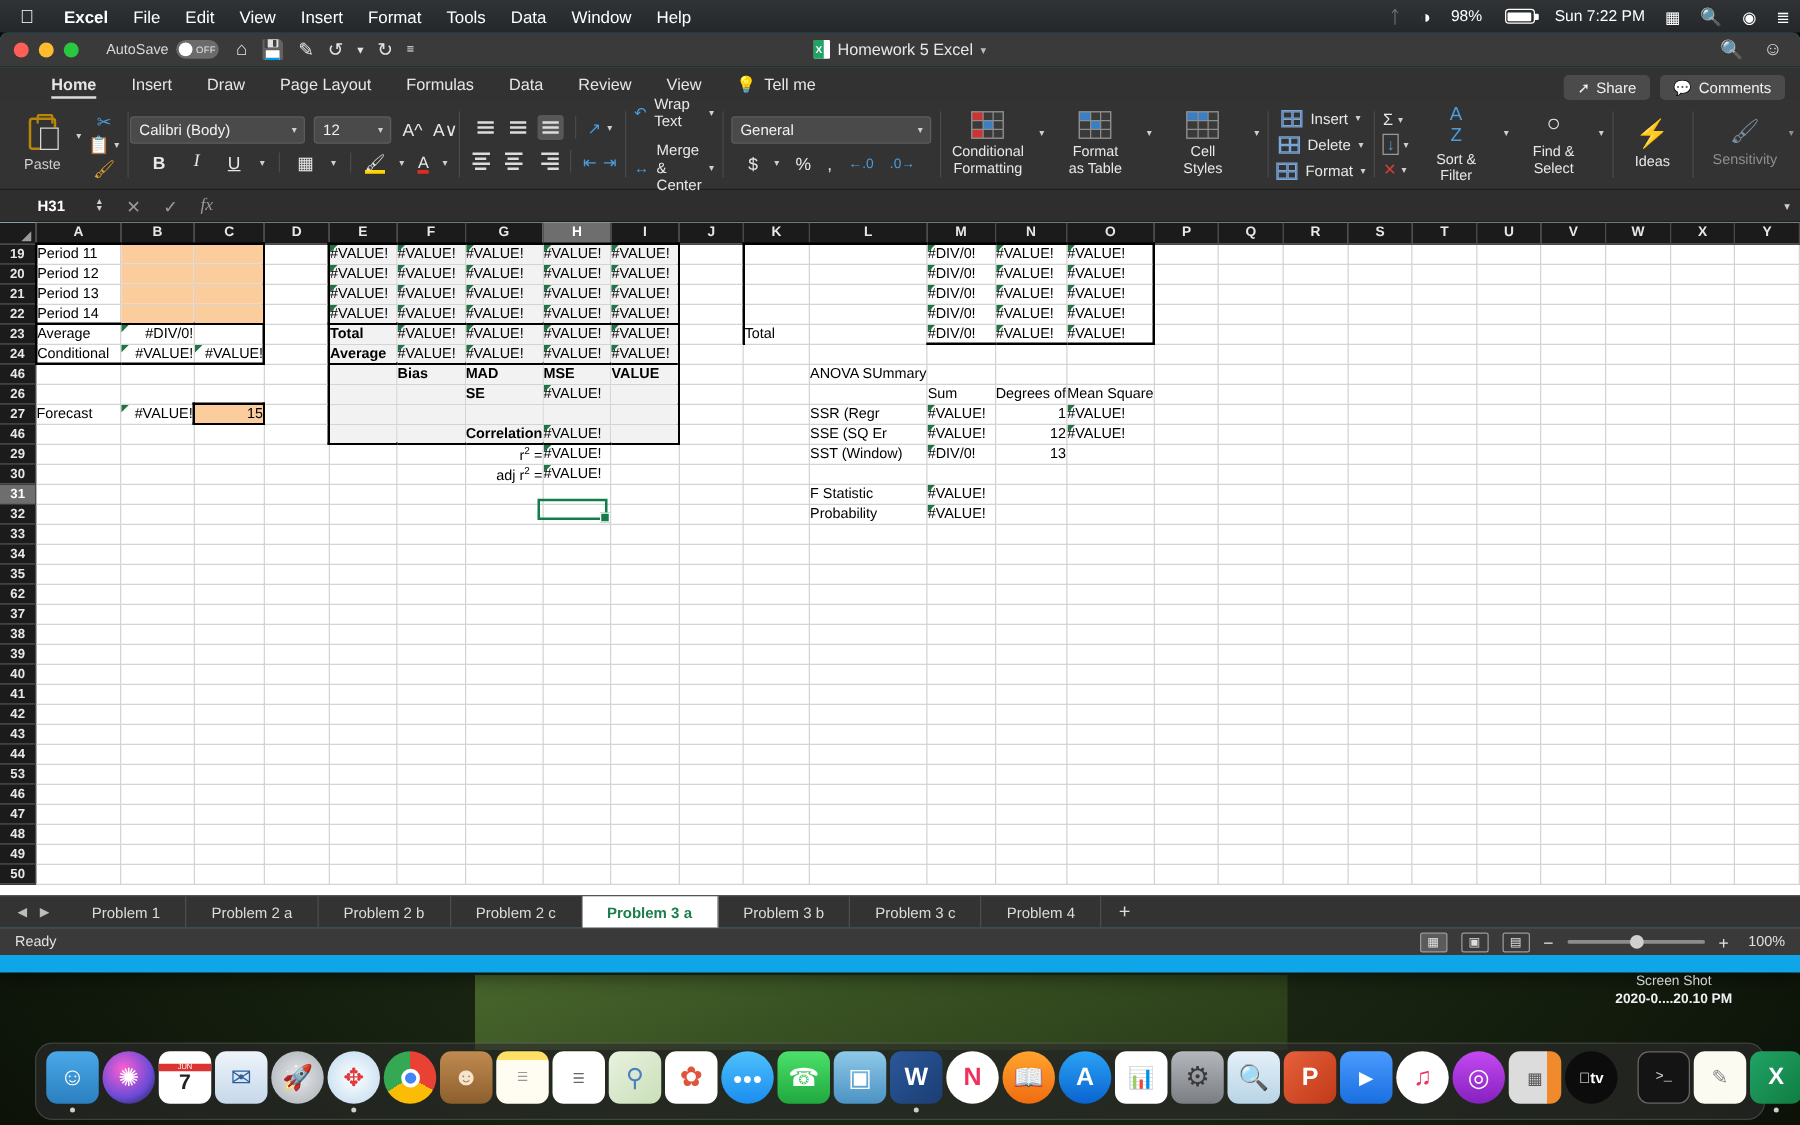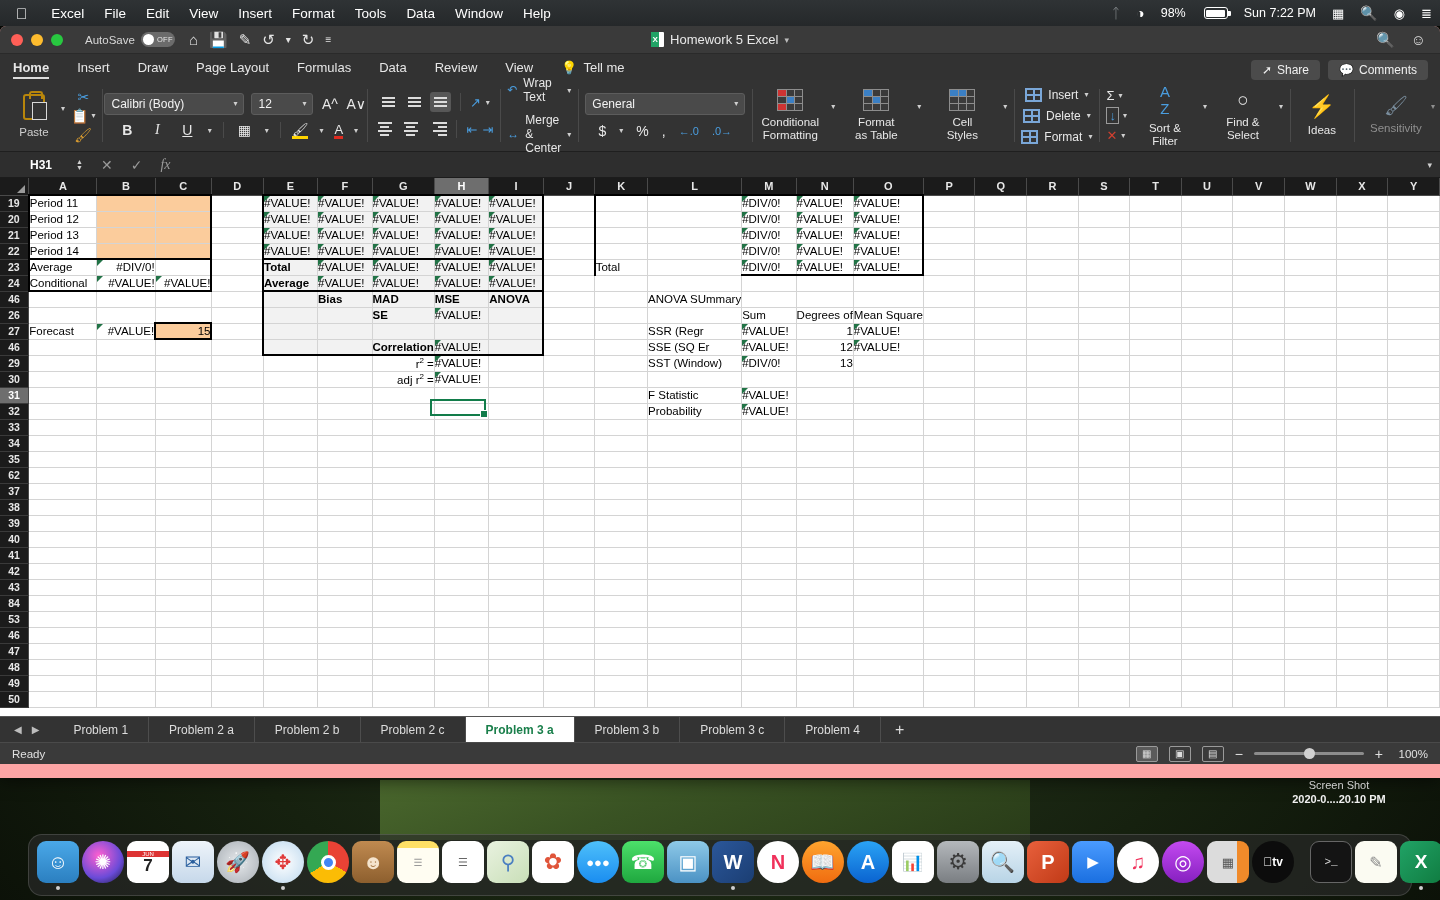--- a/index.html
+++ b/index.html
@@ -25,38 +25,38 @@
 
   
   .menubar {
     position: absolute; left: 0; top: 0; width: 1440px; height: 26px;
     background: linear-gradient(180deg, #2f3335 0%, #25282a 100%);
     display: flex; align-items: center; color: #fff;
     font-size: 13.5px; z-index: 50;
   }
   .menubar .apple { padding: 0 14px 0 16px; font-size: 15px; line-height: 1; }
   .menubar .mi { padding: 0 10px; white-space: nowrap; }
-  .menubar .mi.bold { font-weight: normal; }
+  .menubar .mi.bold { font-weight: bold; }
   .menubar .spacer { flex: 1; }
   .menubar .ri { padding: 0 8px; display: flex; align-items: center; }
   .menubar .ri.dim { color: #8a8f92; }
   .batt {
     display: inline-block; width: 24px; height: 12px; border: 1.5px solid #fff;
     border-radius: 3px; position: relative; margin-left: 2px;
   }
   .batt::after {
     content: ""; position: absolute; right: -4px; top: 3px;
     width: 2.5px; height: 5px; background: #fff; border-radius: 0 1px 1px 0;
   }
   .batt i { position: absolute; left: 1.5px; top: 1.5px; bottom: 1.5px; right: 1.5px; background: #fff; border-radius: 1px; }
 
   
   .win {
     position: absolute; left: 0; top: 26px; width: 1440px; height: 752px;
-    background: #fca5a5; border-radius: 6px 6px 0 0; overflow: hidden;
+    background: #0ea5e9; border-radius: 6px 6px 0 0; overflow: hidden;
     box-shadow: 0 2px 18px rgba(0,0,0,.6); z-index: 20;
   }
   .titlebar {
     height: 28px; background: #3a3a3a; display: flex; align-items: center;
     position: relative; border-bottom: 1px solid #2a2a2a;
   }
   .traffic { display: flex; gap: 8px; padding-left: 11px; }
   .tl { width: 12px; height: 12px; border-radius: 50%; }
   .tl.r { background: #ff5f57; } .tl.y { background: #febc2e; } .tl.g { background: #28c840; }
   .autosave { display: flex; align-items: center; gap: 6px; margin-left: 22px; color: #d8d8d8; font-size: 11.5px; }
@@ -79,21 +79,21 @@
   .xl-doc::before {
     content: "X"; position: absolute; left: 0; top: 0; width: 8px; height: 15px;
     background: #21a366; color: #fff; font-size: 8px; font-weight: bold;
     display: flex; align-items: center; justify-content: center;
   }
   .title-right { position: absolute; right: 14px; display: flex; gap: 16px; color: #e0e0e0; font-size: 15px; }
 
   
   .ribtabs {
     height: 26px; background: #323232; display: flex; align-items: flex-end;
-    padding-left: 0; gap: 2px; font-size: 13px;
+    padding-left: 28px; gap: 2px; font-size: 13px;
   }
   .rtab { color: #e6e6e6; padding: 2px 13px 5px; position: relative; white-space: nowrap; }
   .rtab.active { font-weight: bold; }
   .rtab.active::after {
     content: ""; position: absolute; left: 13px; right: 13px; bottom: 1px;
     height: 2px; background: #dcdcdc;
   }
   .rtab.tellme { display: flex; align-items: center; gap: 6px; }
   .share-btns { margin-left: auto; display: flex; gap: 8px; padding-right: 12px; align-items: center; }
   .pill {
@@ -904,21 +904,21 @@
         <tr>
           <td class="rowhdr">46</td>
           <td class="cell"></td>
           <td class="cell"></td>
           <td class="cell"></td>
           <td class="cell"></td>
           <td class="cell shade bt bl"></td>
           <td class="cell shade bold bt">Bias</td>
           <td class="cell shade bold bt">MAD</td>
           <td class="cell shade bold bt">MSE</td>
-          <td class="cell shade bold bt br">ANOVA</td>
+          <td class="cell shade bold bt br">VALUE</td>
           <td class="cell"></td>
           <td class="cell"></td>
           <td class="cell" style="overflow:visible;">ANOVA SUmmary</td>
           <td class="cell"></td>
           <td class="cell"></td>
           <td class="cell"></td>
           <td class="cell"></td>
               <td class="cell"></td>
           <td class="cell"></td>
               <td class="cell"></td>
@@ -1435,21 +1435,21 @@
               <td class="cell"></td>
               <td class="cell"></td>
               <td class="cell"></td>
               <td class="cell"></td>
               <td class="cell"></td>
               <td class="cell"></td>
               <td class="cell"></td>
               <td class="cell"></td>
             </tr>
         <tr>
-              <td class="rowhdr">84</td>
+              <td class="rowhdr">44</td>
               <td class="cell"></td>
               <td class="cell"></td>
               <td class="cell"></td>
               <td class="cell"></td>
               <td class="cell"></td>
               <td class="cell"></td>
               <td class="cell"></td>
               <td class="cell"></td>
               <td class="cell"></td>
               <td class="cell"></td>

